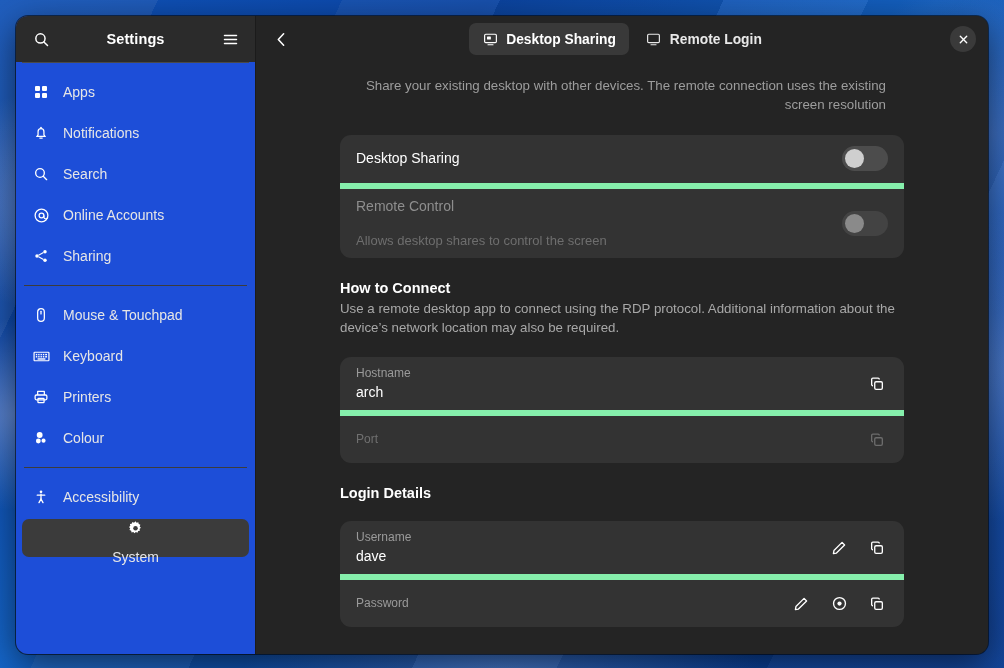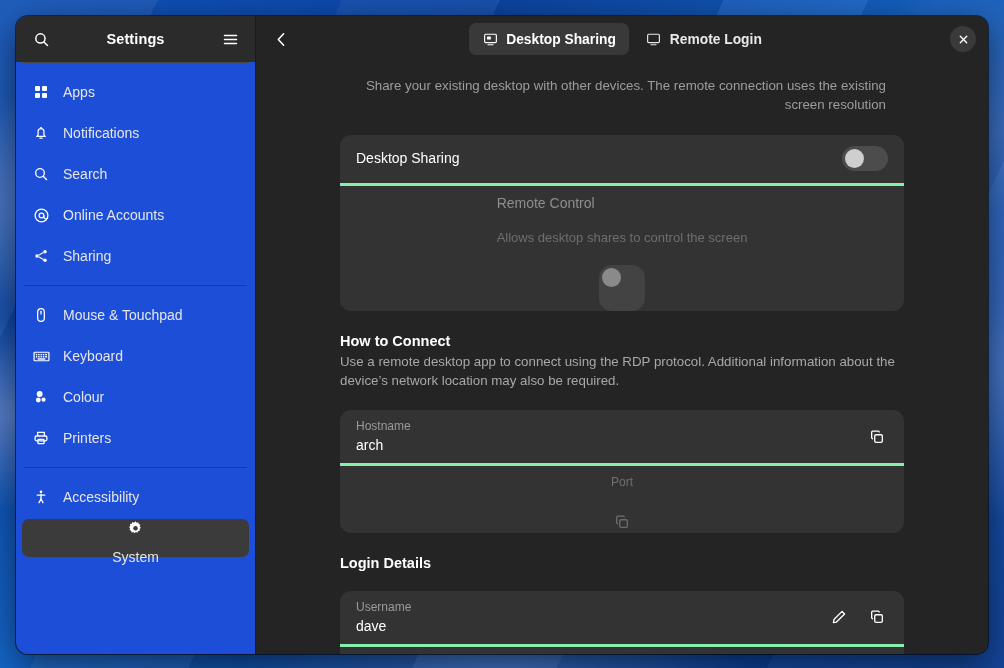--- a/index.html
+++ b/index.html
@@ -196,21 +196,21 @@
     margin-top: 20px;
     overflow: hidden;
   }
   .card-row {
     display: flex;
     align-items: center;
     padding: 0 16px;
     min-height: 48px;
     gap: 10px;
   }
-  .card-row + .card-row { border-top: 3px solid #86efac; flex-direction: column; }
+  .card-row + .card-row { border-top: 6px solid #86efac; }
   .row-texts { flex: 1; min-width: 0; padding: 9px 0; }
   .row-title { font-size: 14px; color: #ffffff; line-height: 1.25; }
   .row-sub { font-size: 13px; color: #9a9a9a; margin-top: 18px; line-height: 1.2; }
   .row-label { font-size: 12px; color: #9a9a9a; line-height: 1.3; }
   .row-value { font-size: 14px; color: #ffffff; margin-top: 1px; line-height: 1.3; }
   .dim .row-title { color: #8e8e8e; }
   .dim .row-sub { color: #6e6e6e; }
   .dim .row-label { color: #707070; }
 
   .tall { min-height: 53px; }
@@ -364,37 +364,37 @@
                 <rect x="10.6" y="11.4" width="2" height="2"></rect>
               <rect x="13.9" y="11.4" width="2" height="2"></rect>
                 <rect x="17.2" y="11.4" width="2.6" height="2"></rect>
               <rect x="6.5" y="14.5" width="11" height="2"></rect>
             </svg>
           </span>
           <span class="nav-label">Keyboard</span>
         </div>
         <div class="nav-item">
           <span class="nav-icon">
+            <svg width="16" height="16" viewBox="0 0 24 24" fill="none" stroke="currentColor" stroke-width="1.9" stroke-linejoin="round">
+              <path d="M7 9V3.6h10V9"></path>
+                <rect x="3.2" y="9" width="17.6" height="7.2" rx="1.8"></rect>
+                <rect x="7.4" y="14.2" width="9.2" height="6.2" rx="1"></rect>
+            </svg>
+          </span>
+          <span class="nav-label">Printers</span>
+        </div>
+        <div class="nav-item">
+          <span class="nav-icon">
             <svg width="16" height="16" viewBox="0 0 24 24" fill="currentColor">
               <circle cx="10" cy="7.5" r="4.4"></circle>
                 <circle cx="8" cy="16.5" r="3.6"></circle>
                 <circle cx="15.8" cy="16" r="3.1"></circle>
             </svg>
           </span>
           <span class="nav-label">Colour</span>
-        </div>
-        <div class="nav-item">
-          <span class="nav-icon">
-            <svg width="16" height="16" viewBox="0 0 24 24" fill="none" stroke="currentColor" stroke-width="1.9" stroke-linejoin="round">
-              <path d="M7 9V3.6h10V9"></path>
-                <rect x="3.2" y="9" width="17.6" height="7.2" rx="1.8"></rect>
-                <rect x="7.4" y="14.2" width="9.2" height="6.2" rx="1"></rect>
-            </svg>
-          </span>
-          <span class="nav-label">Printers</span>
         </div>
       </div>
 
       <div class="nav-sep"></div>
 
       <div class="nav-group">
         <div class="nav-item">
           <span class="nav-icon">
             <svg width="16" height="16" viewBox="0 0 24 24" fill="none" stroke="currentColor" stroke-width="2" stroke-linecap="round">
               <circle cx="12" cy="4.2" r="2" fill="currentColor" stroke="none"></circle>

